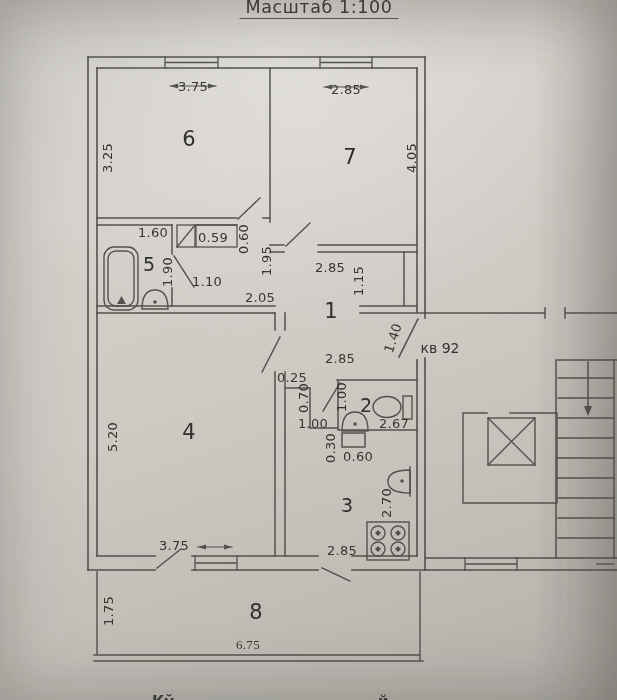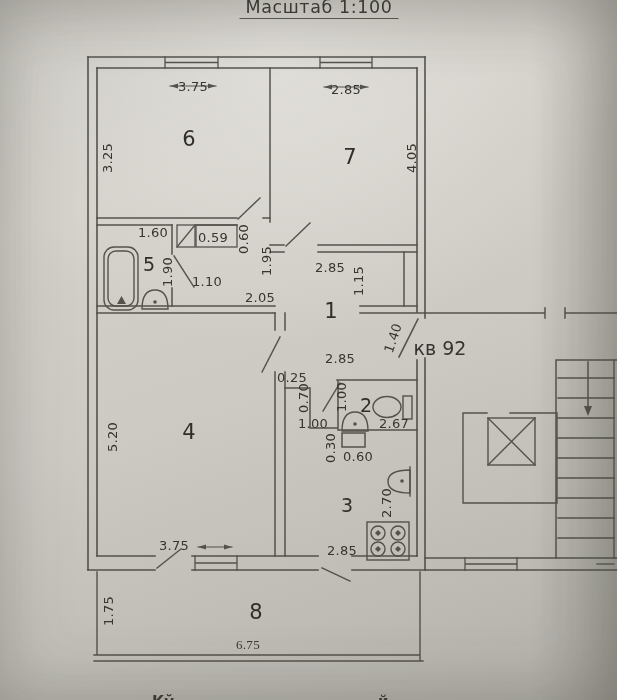--- a/index.html
+++ b/index.html
@@ -11,21 +11,21 @@
       linear-gradient(162deg,#c6c4be 0%,#d3d0ca 26%,#cdcac4 52%,#c0beb7 76%,#b1afa8 100%);
     box-shadow:inset 0 0 70px rgba(70,68,60,.28), inset -22px 18px 60px rgba(70,68,60,.12);}
   .layer{position:absolute;left:0;top:0;}
   .title{position:absolute;left:319px;top:-3px;transform:translateX(-50%);
     font-size:17.5px;letter-spacing:.6px;color:#3a3933;
     border-bottom:1.6px solid #55534c;padding:0 6px 1px 6px;white-space:nowrap;}
   .dim{position:absolute;font-size:13px;font-weight:500;color:#37362f;white-space:nowrap;
     transform-origin:center;letter-spacing:.3px;}
   .room-num{position:absolute;font-size:20px;font-weight:500;color:#2f2e29;white-space:nowrap;}
   .apt{position:absolute;left:440px;top:348px;transform:translate(-50%,-50%);
-    font-size:19px;color:#34332d;white-space:nowrap;}
+    font-size:14px;color:#34332d;white-space:nowrap;}
   .cut{position:absolute;height:7px;overflow:hidden;font-size:15px;font-weight:700;color:#3a3934;}
   svg{display:block;}
 </style>
 </head>
 <body>
 
 <div class="shot">
 
   <svg class="layer" width="617" height="700" viewBox="0 0 617 700" stroke="#4a4842" fill="none" stroke-linecap="square" opacity="0.92">
 

